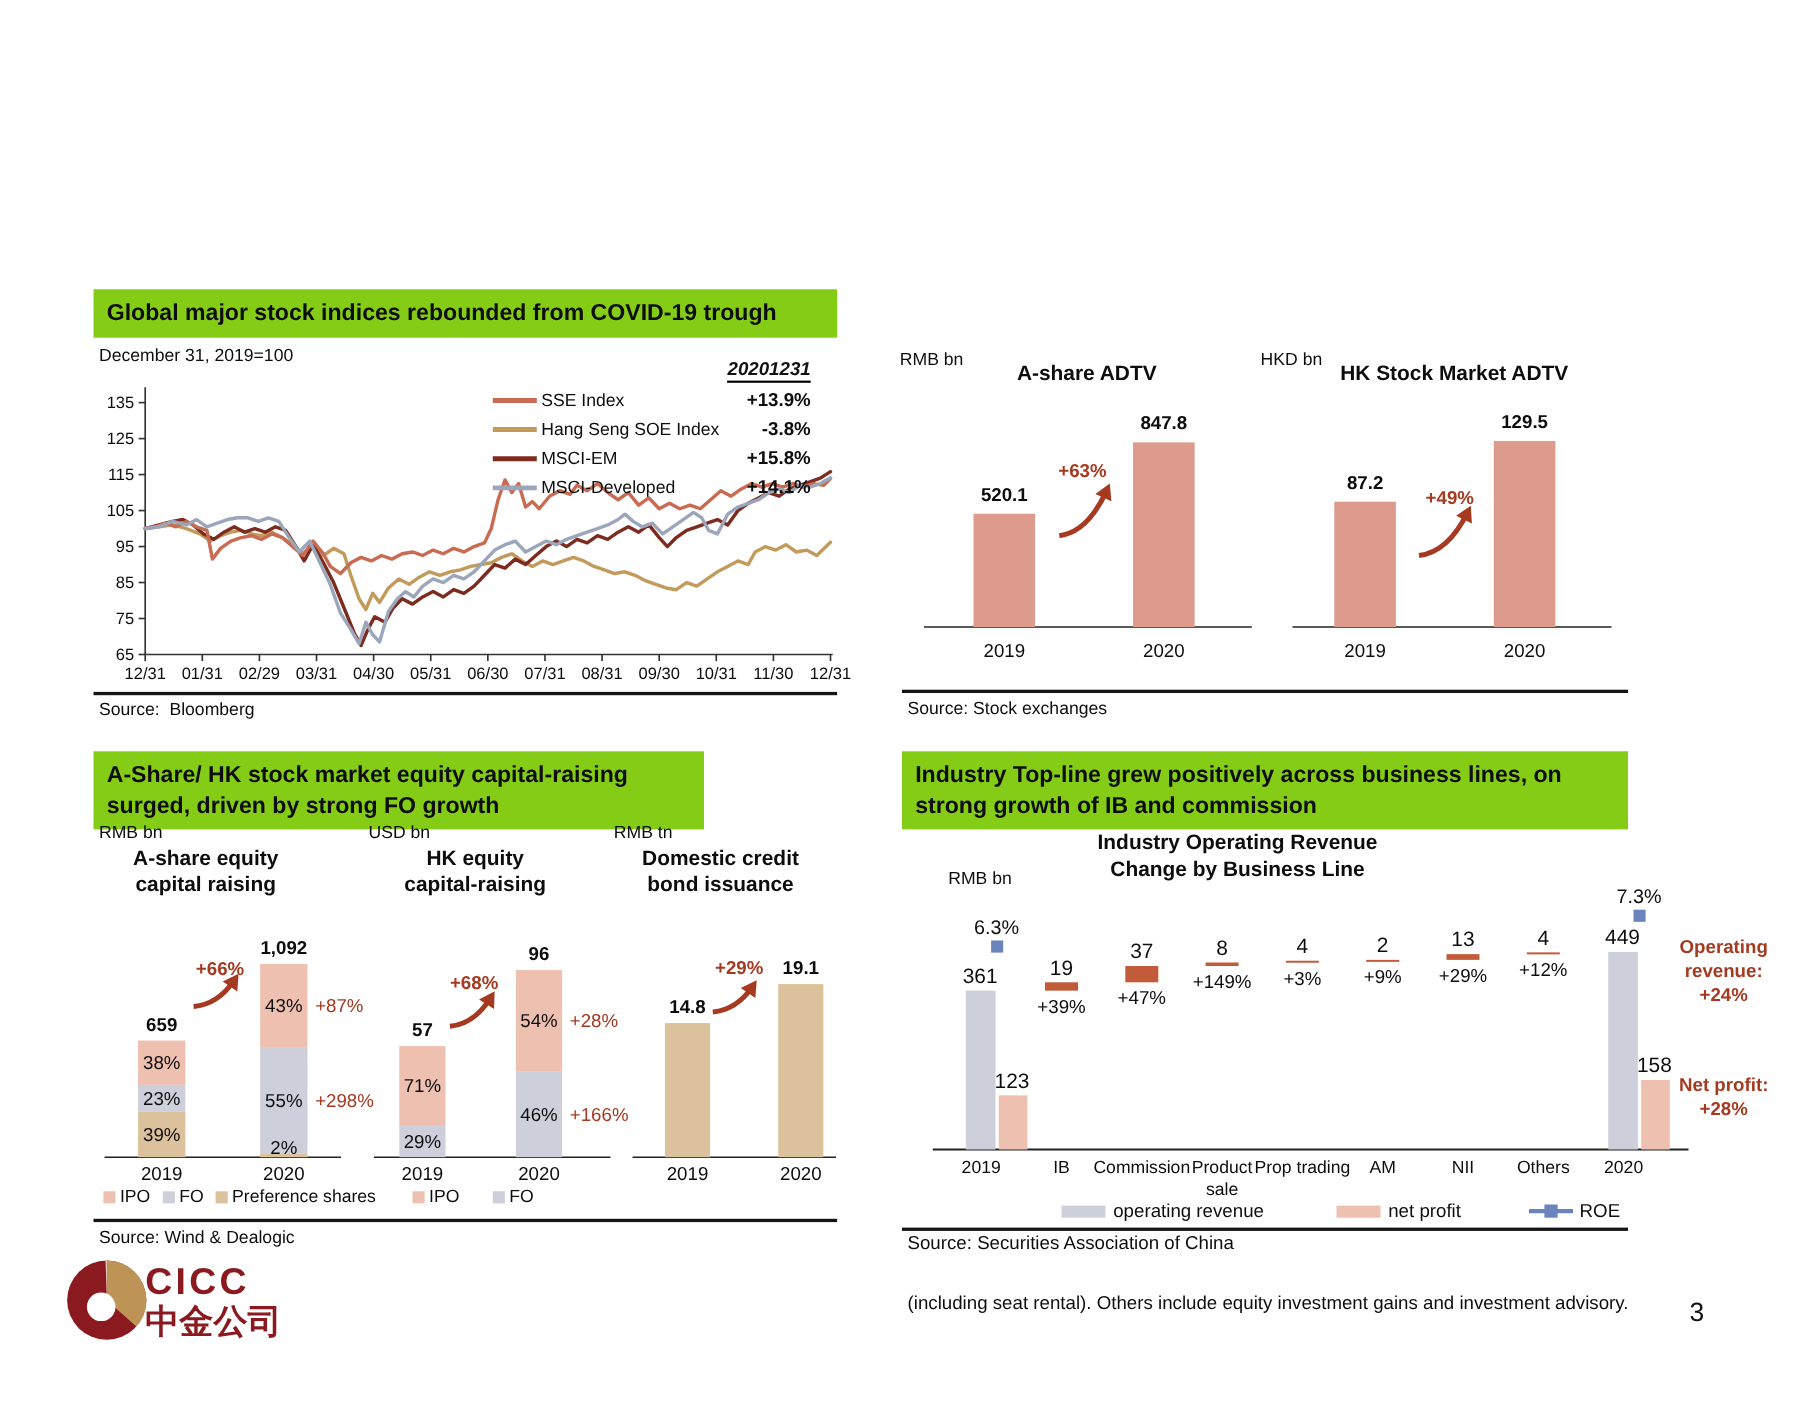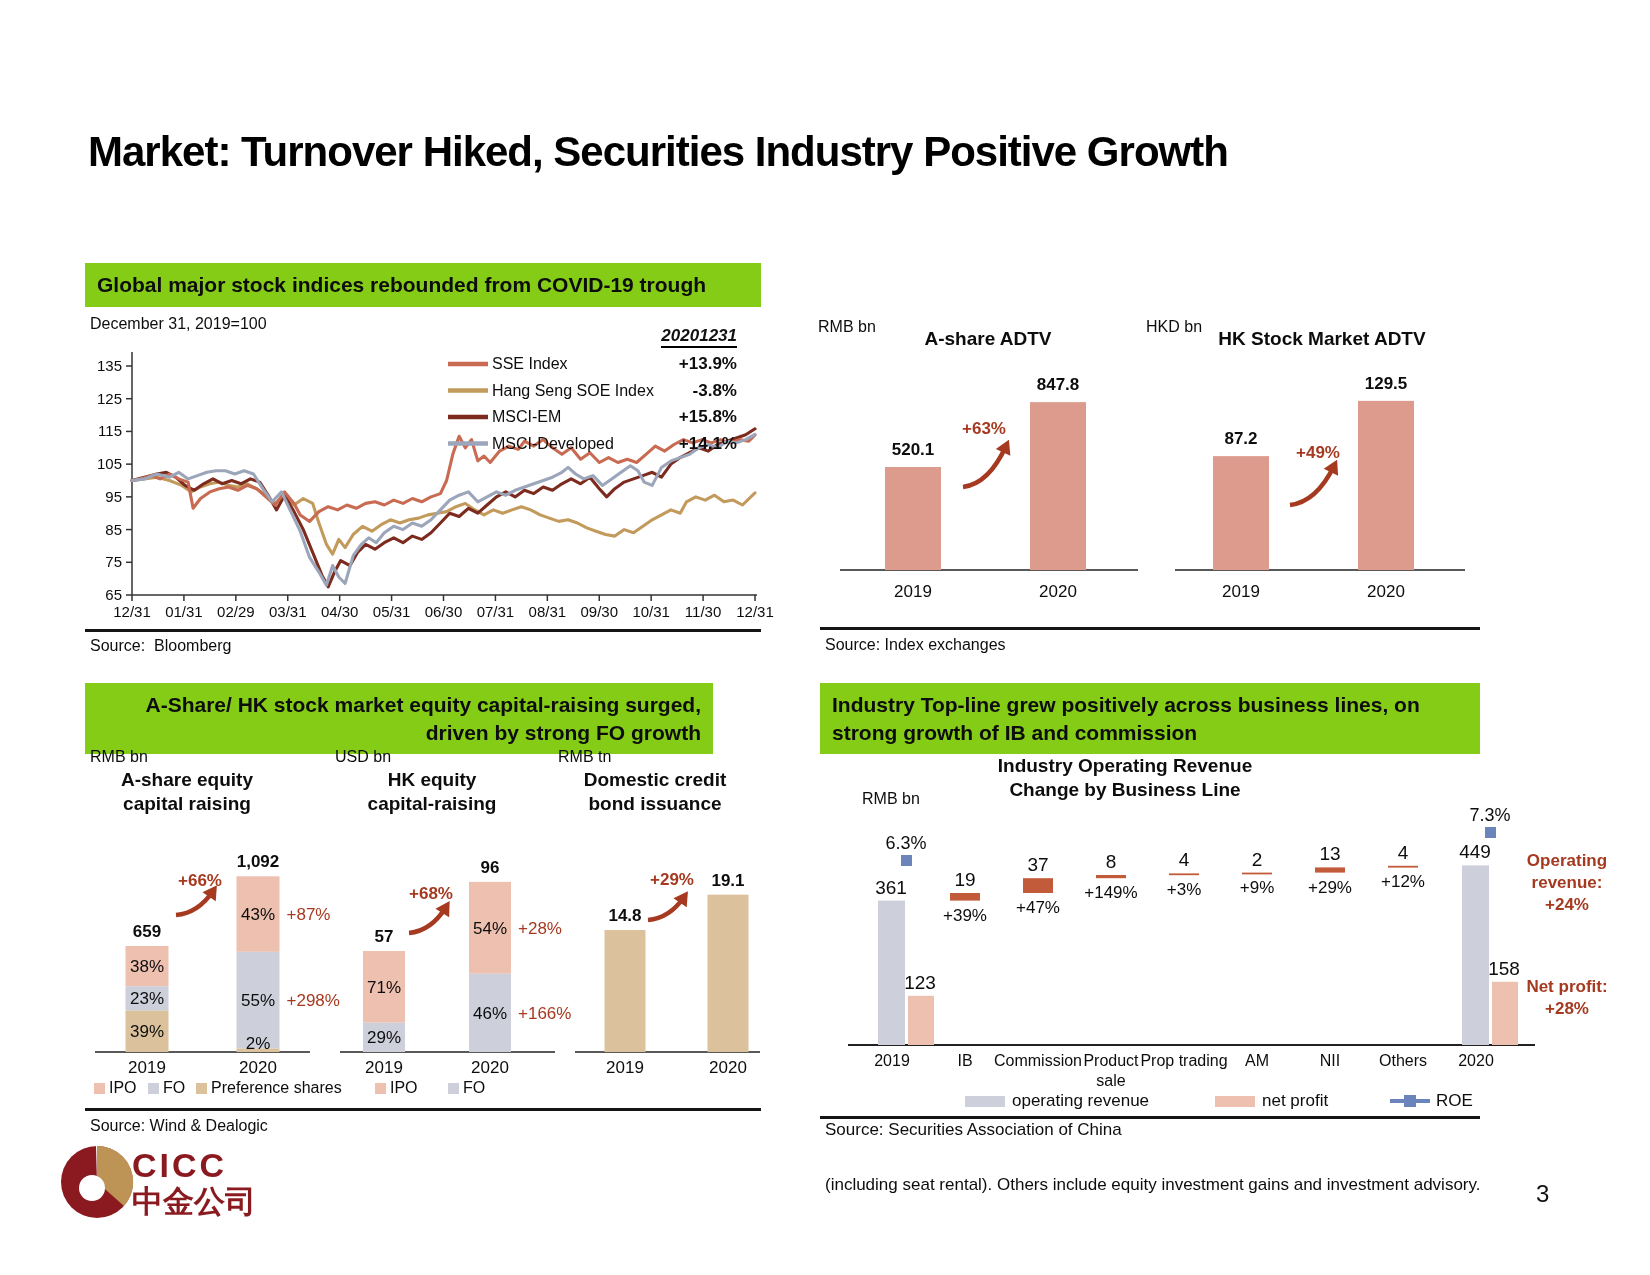--- a/index.html
+++ b/index.html
@@ -19,21 +19,20 @@
   svg text{font-family:"Liberation Sans",sans-serif;}
   .page-num{position:absolute;font-size:24px;color:#111;}
   .logo-name{position:absolute;font-size:34px;font-weight:bold;letter-spacing:3px;color:#8A1A1F;}
   .logo-cn{position:absolute;font-size:31px;font-weight:bold;color:#8A1A1F;}
 </style>
 </head>
 <body>
 
 <div class="slide">
 
-  <div class="slide-title">Market: Turnover Hiked, Securities Industry Positive Growth</div>
 
   <div class="hdr" style="left:85px;top:263px;width:676px;">Global major stock indices rebounded from COVID-19 trough</div>
   <div class="chart-note" style="left:90px;top:315px;">December 31, 2019=100</div>
   <div class="asof" style="left:580px;top:326px;width:157px;"><span>20201231</span></div>
   <svg id="svg-indices" style="left:85px;top:308px;" width="690" height="322" viewBox="85 308 690 322">
       <line x1="132" y1="352" x2="132" y2="595" stroke="#333" stroke-width="1.5"></line>
       <line x1="132" y1="595" x2="757" y2="595" stroke="#333" stroke-width="1.5"></line>
       <line x1="126" y1="595" x2="132" y2="595" stroke="#333" stroke-width="1.5"></line>
       <text x="122" y="600" text-anchor="end" font-size="15" font-weight="normal" fill="#0d0d0d">65</text>
       <line x1="126" y1="562.2857142857143" x2="132" y2="562.2857142857143" stroke="#333" stroke-width="1.5"></line>
@@ -118,23 +117,23 @@
       <text x="1241" y="597" text-anchor="middle" font-size="17" font-weight="normal" fill="#0d0d0d">2019</text>
       <rect x="1358" y="400.873" width="56" height="169.127" fill="#DC9B8C"></rect>
       <text x="1386" y="388.873" text-anchor="middle" font-size="17" font-weight="bold" fill="#0d0d0d">129.5</text>
       <text x="1386" y="597" text-anchor="middle" font-size="17" font-weight="normal" fill="#0d0d0d">2020</text>
       <text x="1318" y="458" text-anchor="middle" font-size="17" font-weight="bold" fill="#A63A20">+49%</text>
       <path d="M1290,505 Q1316.4,501.88 1334,466" stroke="#ffffff" stroke-width="9" fill="none" stroke-linecap="round"></path>
       <path d="M1290,505 Q1316.4,501.88 1334,466" stroke="#A63A20" stroke-width="4.5" fill="none"></path>
       <polygon points="1337.0827618504097,459.71536959132374 1338.0996729023632,475.80778680914455 1323.7348033968174,468.761474008208" fill="#A63A20"></polygon>
     </svg>
   <div class="rule" style="left:820px;top:627px;width:660px;"></div>
-  <div class="src" style="left:825px;top:636px;">Source: Index exchanges</div>
-
-  <div class="hdr" style="left:85px;top:683px;width:628px;text-align:right;">A-Share/ HK stock market equity capital-raising surged, driven by strong FO growth</div>
+  <div class="src" style="left:825px;top:636px;">Source: Stock exchanges</div>
+
+  <div class="hdr" style="left:85px;top:683px;width:555px;">A-Share/ HK stock market equity capital-raising surged, driven by strong FO growth</div>
   <svg id="svg-capital" style="left:85px;top:745px;" width="690" height="360" viewBox="85 745 690 360">
       <text x="90" y="762" text-anchor="start" font-size="16" font-weight="normal" fill="#0d0d0d">RMB bn</text>
       <text x="187" y="786" text-anchor="middle" font-size="19" font-weight="bold" fill="#0d0d0d">A-share equity</text>
       <text x="187" y="810" text-anchor="middle" font-size="19" font-weight="bold" fill="#0d0d0d">capital raising</text>
       <line x1="95" y1="1052" x2="310" y2="1052" stroke="#222" stroke-width="1.5"></line>
       <rect x="125.5" y="945.9669" width="43" height="40.292578" fill="#EEC0B0"></rect>
       <text x="147" y="972.113189" text-anchor="middle" font-size="17" font-weight="normal" fill="#0d0d0d">38%</text>
       <rect x="125.5" y="986.2594780000001" width="43" height="24.387612999999998" fill="#CDCFDB"></rect>
       <text x="147" y="1004.4532845000001" text-anchor="middle" font-size="17" font-weight="normal" fill="#0d0d0d">23%</text>
       <rect x="125.5" y="1010.647091" width="43" height="41.352909" fill="#DBC29C"></rect>

